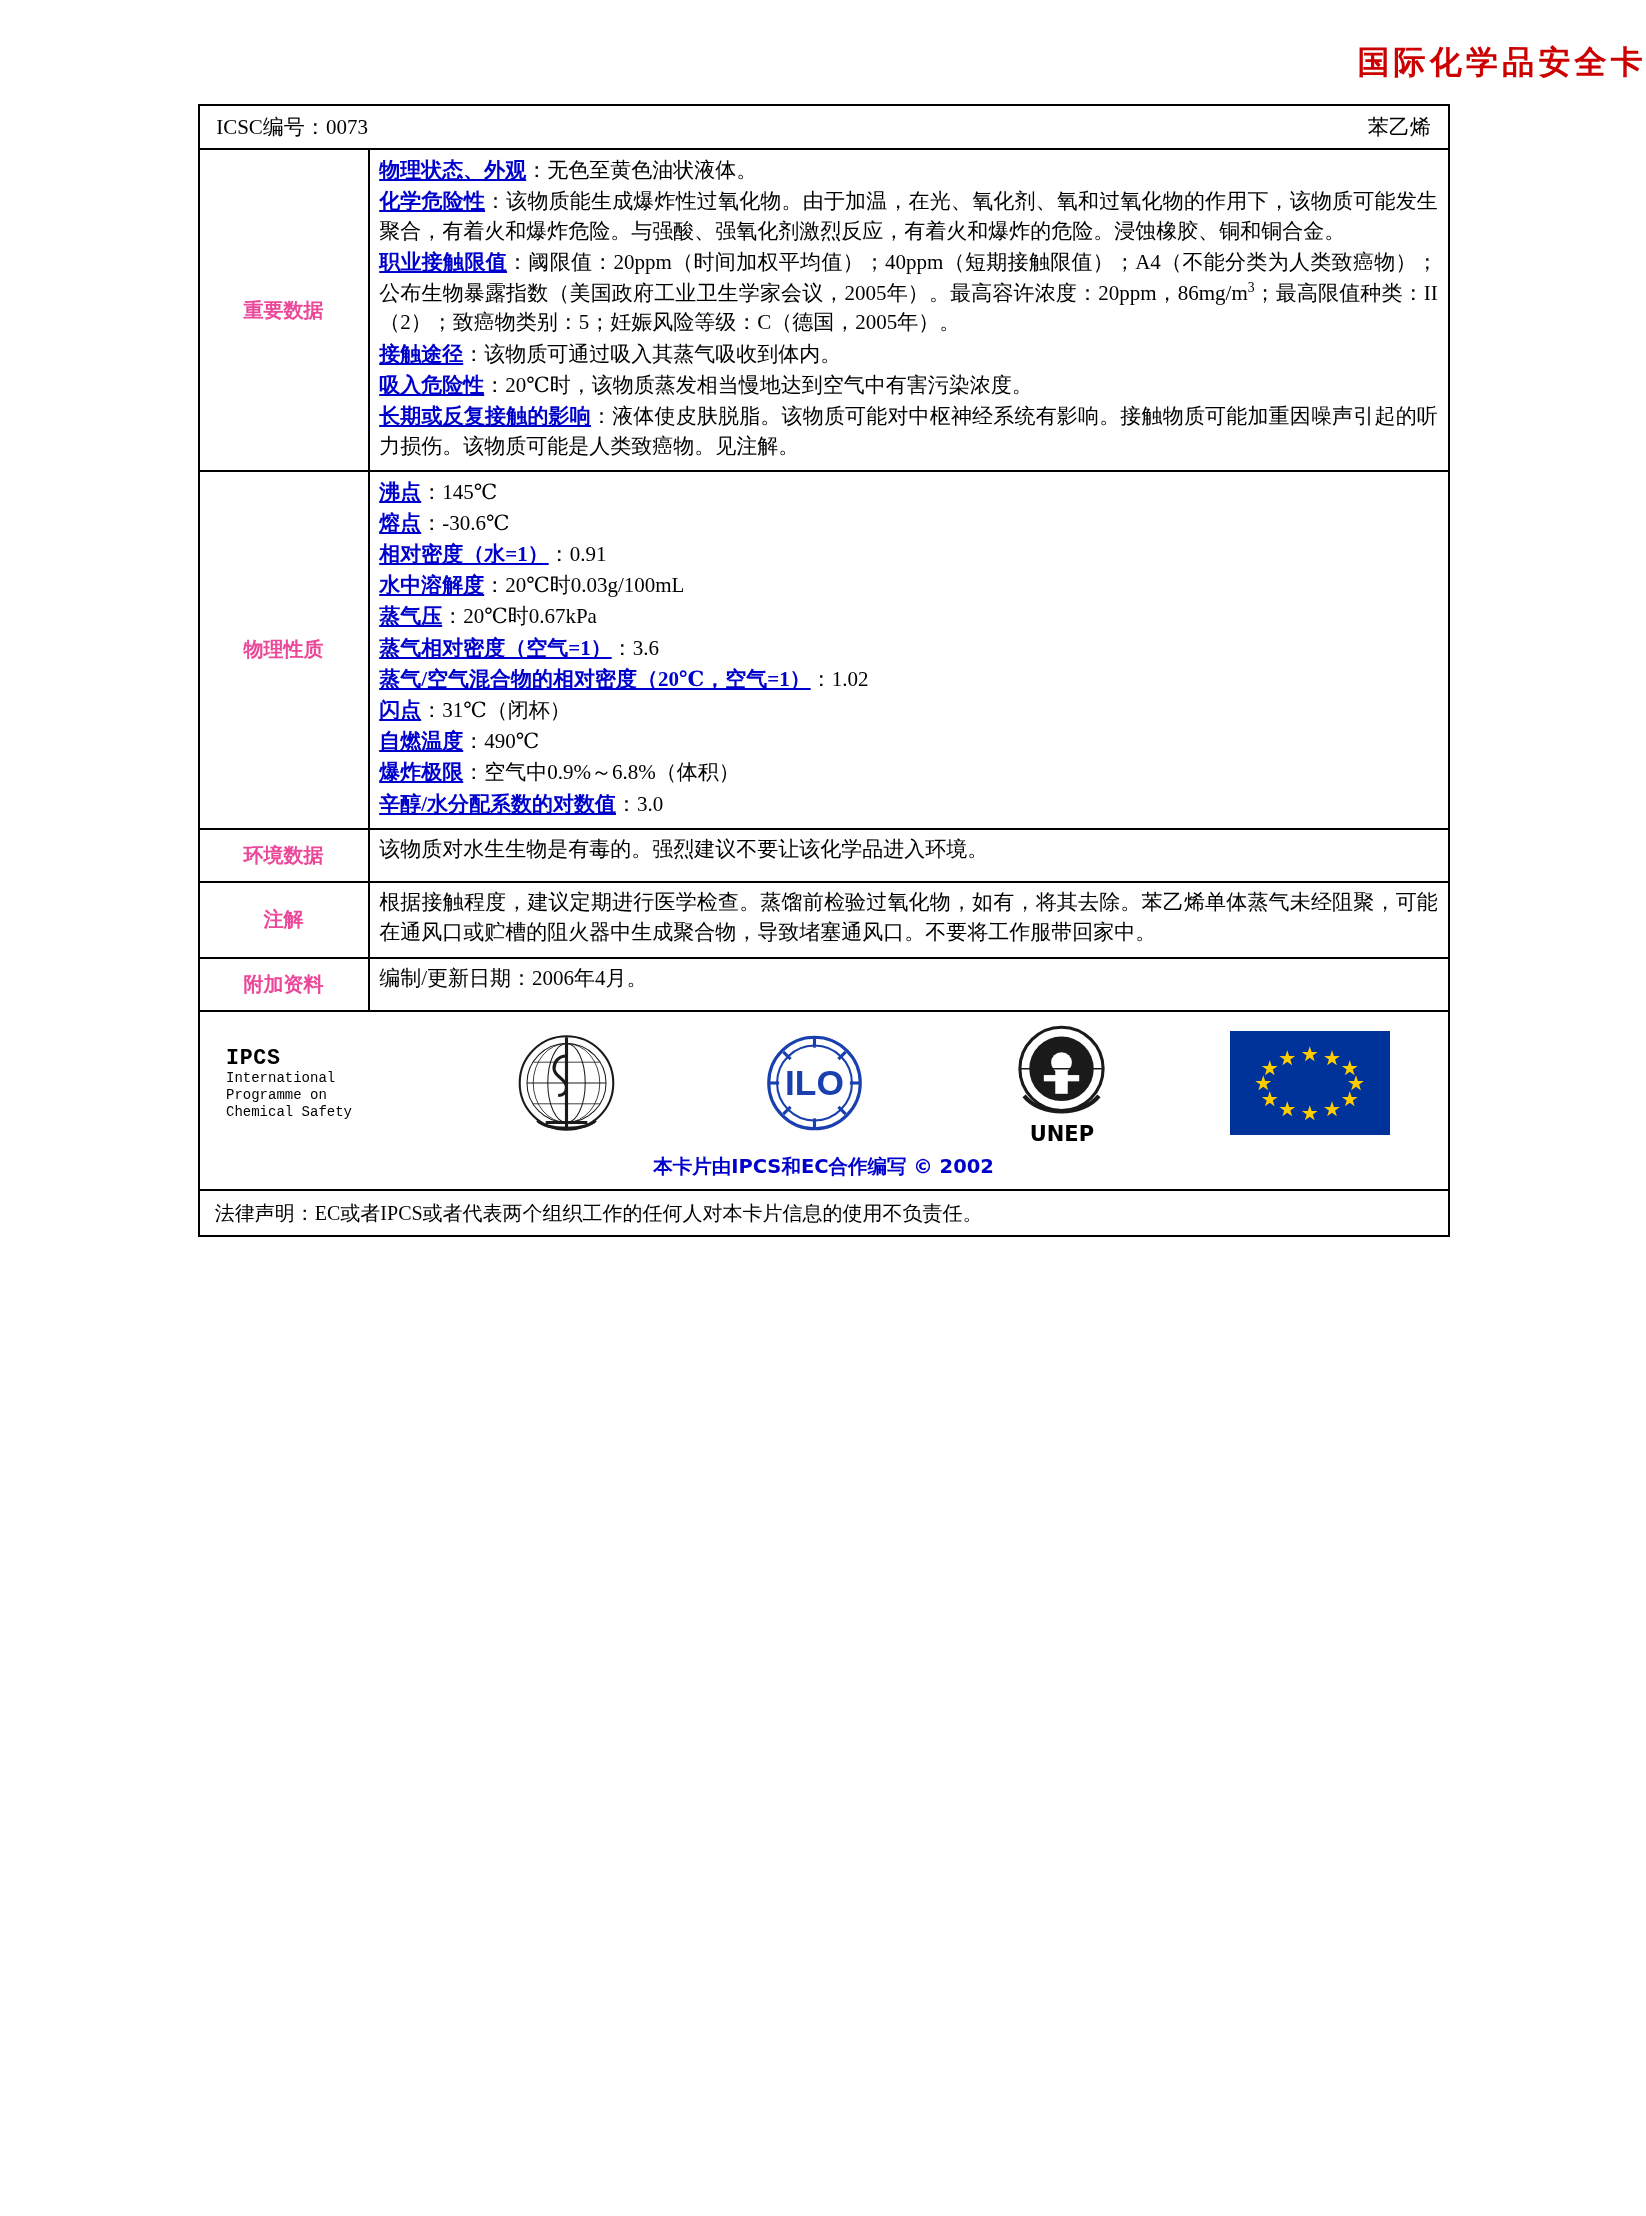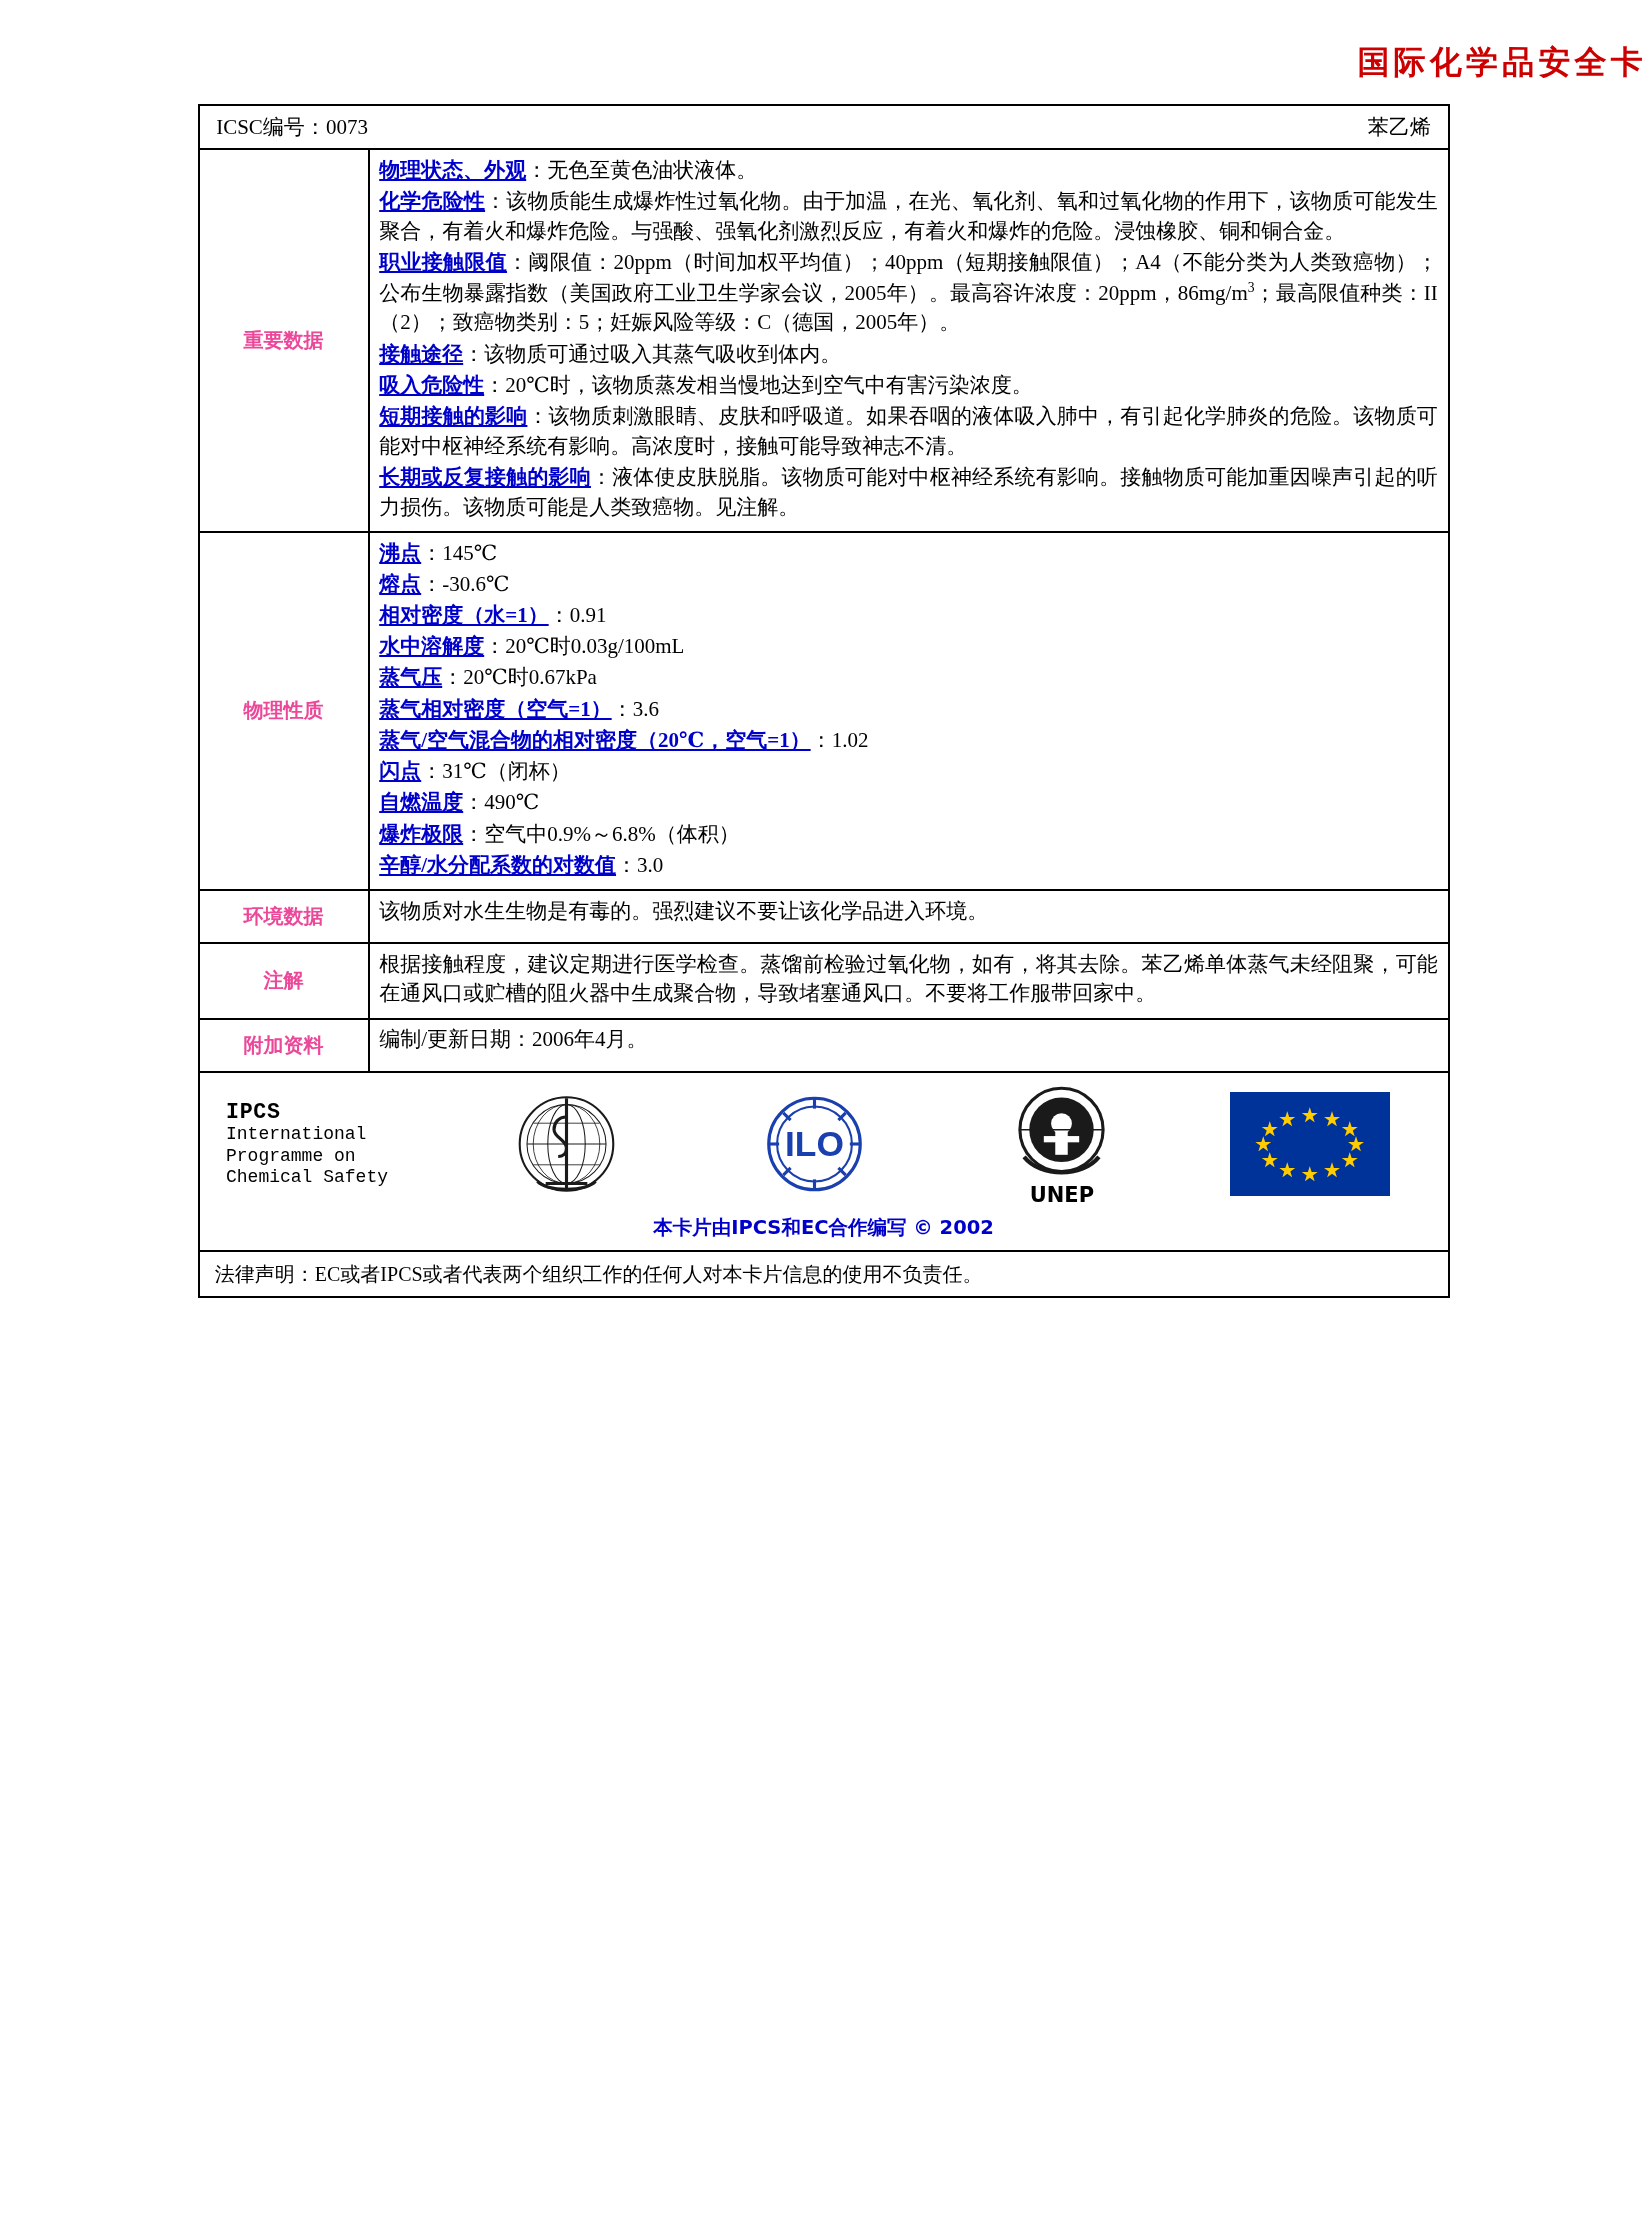--- a/index.html
+++ b/index.html
@@ -112,21 +112,21 @@
     padding-left: 12.5px;
     box-sizing: border-box;
     font-family: Liberation Mono, monospace;
   }
   .ipcs-title {
     font-weight: bold;
     font-size: 21.6px;
     letter-spacing: 0.7px;
   }
   .ipcs-sub {
-    font-size: 18px;
+    font-size: 14px;
     line-height: 1.2;
   }
   .logo-slot {
     flex: 1;
     display: flex;
     justify-content: center;
     align-items: center;
   }
   .who-logo, .ilo-logo, .unep-logo {
     width: 111px;
@@ -197,23 +197,20 @@
           <span class="kw">化学危险性</span><span>：该物质能生成爆炸性过氧化物。由于加温，在光、氧化剂、氧和过氧化物的作用下，该物质可能发生聚合，有着火和爆炸危险。与强酸、强氧化剂激烈反应，有着火和爆炸的危险。浸蚀橡胶、铜和铜合金。</span>
         </p>
         <p class="para">
           <span class="kw">职业接触限值</span><span>：阈限值：20ppm（时间加权平均值）；40ppm（短期接触限值）；A4（不能分类为人类致癌物）；公布生物暴露指数（美国政府工业卫生学家会议，2005年）。最高容许浓度：20ppm，86mg/m<sup>3</sup>；最高限值种类：II（2）；致癌物类别：5；妊娠风险等级：C（德国，2005年）。</span>
         </p>
         <p class="para">
           <span class="kw">接触途径</span><span>：该物质可通过吸入其蒸气吸收到体内。</span>
         </p>
         <p class="para">
           <span class="kw">吸入危险性</span><span>：20℃时，该物质蒸发相当慢地达到空气中有害污染浓度。</span>
-        </p>
-        <p class="para">
-          <span class="kw">短期接触的影响</span><span>：该物质刺激眼睛、皮肤和呼吸道。如果吞咽的液体吸入肺中，有引起化学肺炎的危险。该物质可能对中枢神经系统有影响。高浓度时，接触可能导致神志不清。</span>
         </p>
         <p class="para">
           <span class="kw">长期或反复接触的影响</span><span>：液体使皮肤脱脂。该物质可能对中枢神经系统有影响。接触物质可能加重因噪声引起的听力损伤。该物质可能是人类致癌物。见注解。</span>
         </p>
       </div>
     </div>
 
     <div class="row">
       <div class="label-cell">物理性质</div>
       <div class="content-cell">

